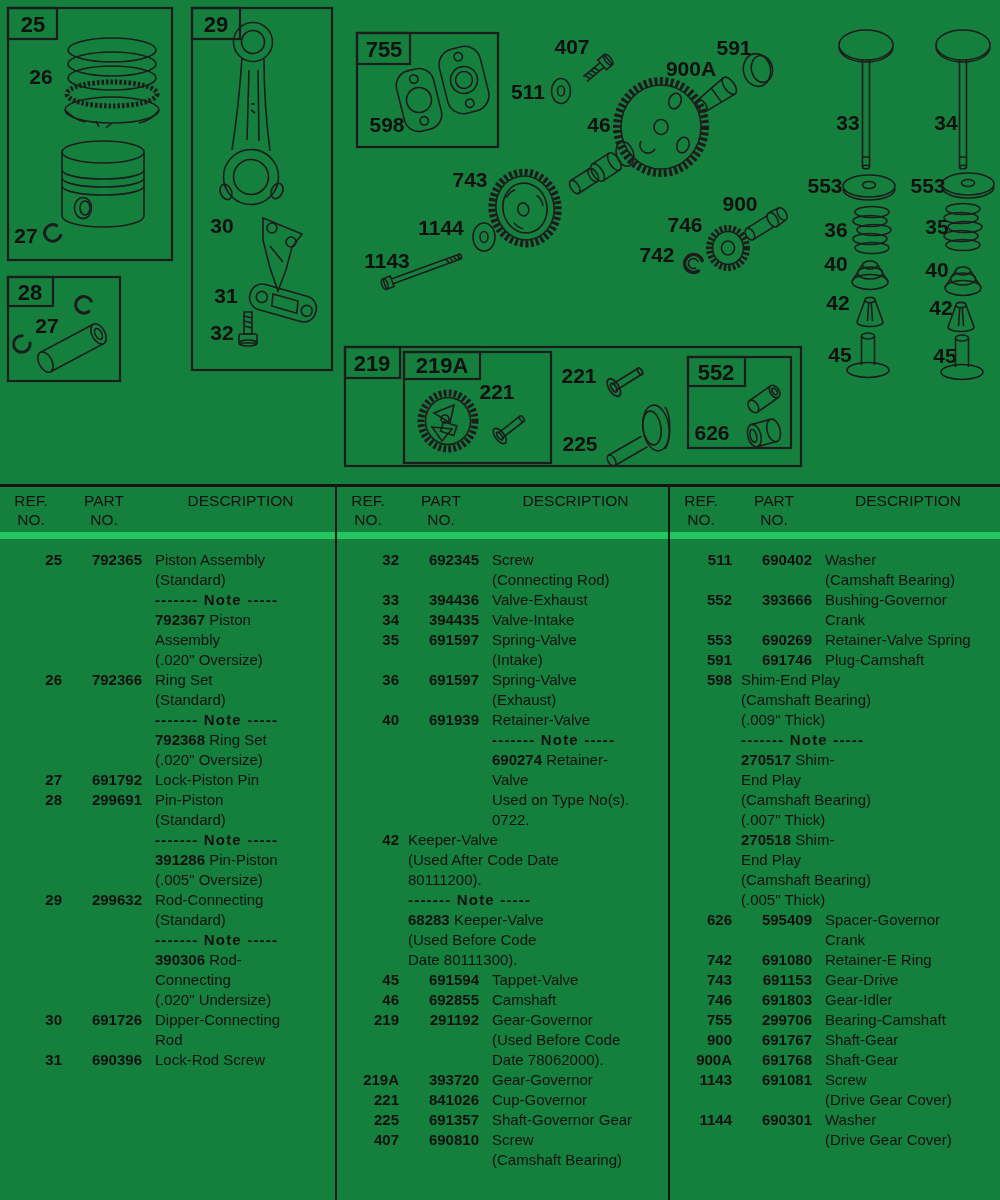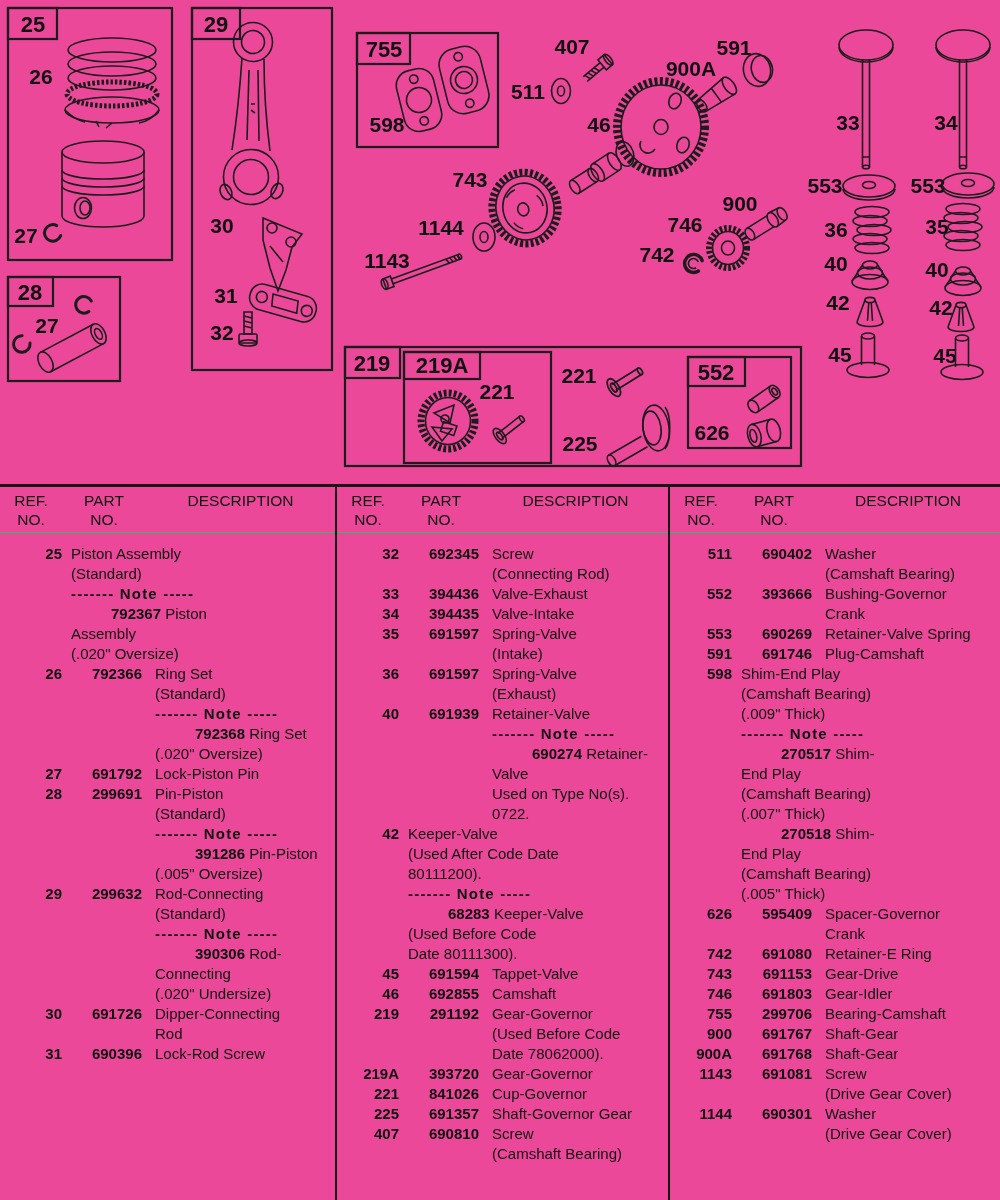--- a/index.html
+++ b/index.html
@@ -1,37 +1,37 @@
 <!DOCTYPE html>
 <html><head>
 <meta charset="utf-8">
 <style>
   html,body{margin:0;padding:0;background:#ffffff;}
   body{width:1000px;height:1200px;font-family:"Liberation Sans",sans-serif;color:#111;}
-  .page{position:relative;width:1000px;height:1200px;background:#ec4899;overflow:hidden;}
+  .page{position:relative;width:1000px;height:1200px;background:#15803d;overflow:hidden;}
   svg .ln{stroke:#1c1c1c;fill:none;stroke-width:1.6;}
   svg .bx{stroke:#1c1c1c;fill:none;stroke-width:2.2;}
   svg .call{font:700 21px "Liberation Sans",sans-serif;fill:#111;}
   svg .corner{font:700 22px "Liberation Sans",sans-serif;fill:#111;}
   
   .ptable{position:absolute;left:0;top:484px;width:1000px;height:716px;
           border-top:3px solid #161616;display:grid;grid-template-columns:335px 333px 332px;}
   .pcol{min-height:713px;}
   .pcol + .pcol{border-left:2px solid #161616;}
-  .phead{display:grid;grid-template-columns:62px 84px 1fr;border-bottom:1px solid #22c55e;
+  .phead{display:grid;grid-template-columns:62px 84px 1fr;border-bottom:7px solid #22c55e;
          height:41px;padding-top:4px;}
   .phc{text-align:center;font-size:15.5px;line-height:19px;}
   .phc-desc{display:flex;align-items:flex-start;justify-content:center;padding-bottom:1px;}
   .pbody{padding-top:11px;}
   .prow{display:grid;grid-template-columns:62px 84px 1fr;font-size:15px;line-height:20px;}
   .c-ref{font-weight:700;text-align:right;}
   .c-part{font-weight:700;text-align:right;padding-right:4px;}
   .c-desc{padding-left:9px;}
   .dl{white-space:nowrap;}
-  .b{font-weight:700;margin-left:40px;}
+  .b{font-weight:700;}
   .note{font-weight:700;letter-spacing:1.2px;}
 </style>
 </head>
 <body>
 
 <div class="page">
 
 <svg width="1000" height="484" viewBox="0 0 1000 484" xmlns="http://www.w3.org/2000/svg">
   <defs>
     <g id="d-cclip">
@@ -348,20 +348,21 @@
             <div>PART</div>
             <div>NO.</div>
           </div>
           <div class="phc phc-desc">
             <div>DESCRIPTION</div>
           </div>
         </div>
         <div class="pbody">
           <div class="prow">
             <div class="c-ref">25</div>
+            <div class="c-part">792365</div>
             <div class="c-desc">
               <div class="dl"><span>Piston Assembly</span></div>
               <div class="dl"><span>(Standard)</span></div>
               <div class="dl"><span class="note">------- Note -----</span></div>
               <div class="dl"><span class="b">792367</span><span> Piston</span></div>
               <div class="dl"><span>Assembly</span></div>
               <div class="dl"><span>(.020" Oversize)</span></div>
             </div>
           </div>
           <div class="prow">

